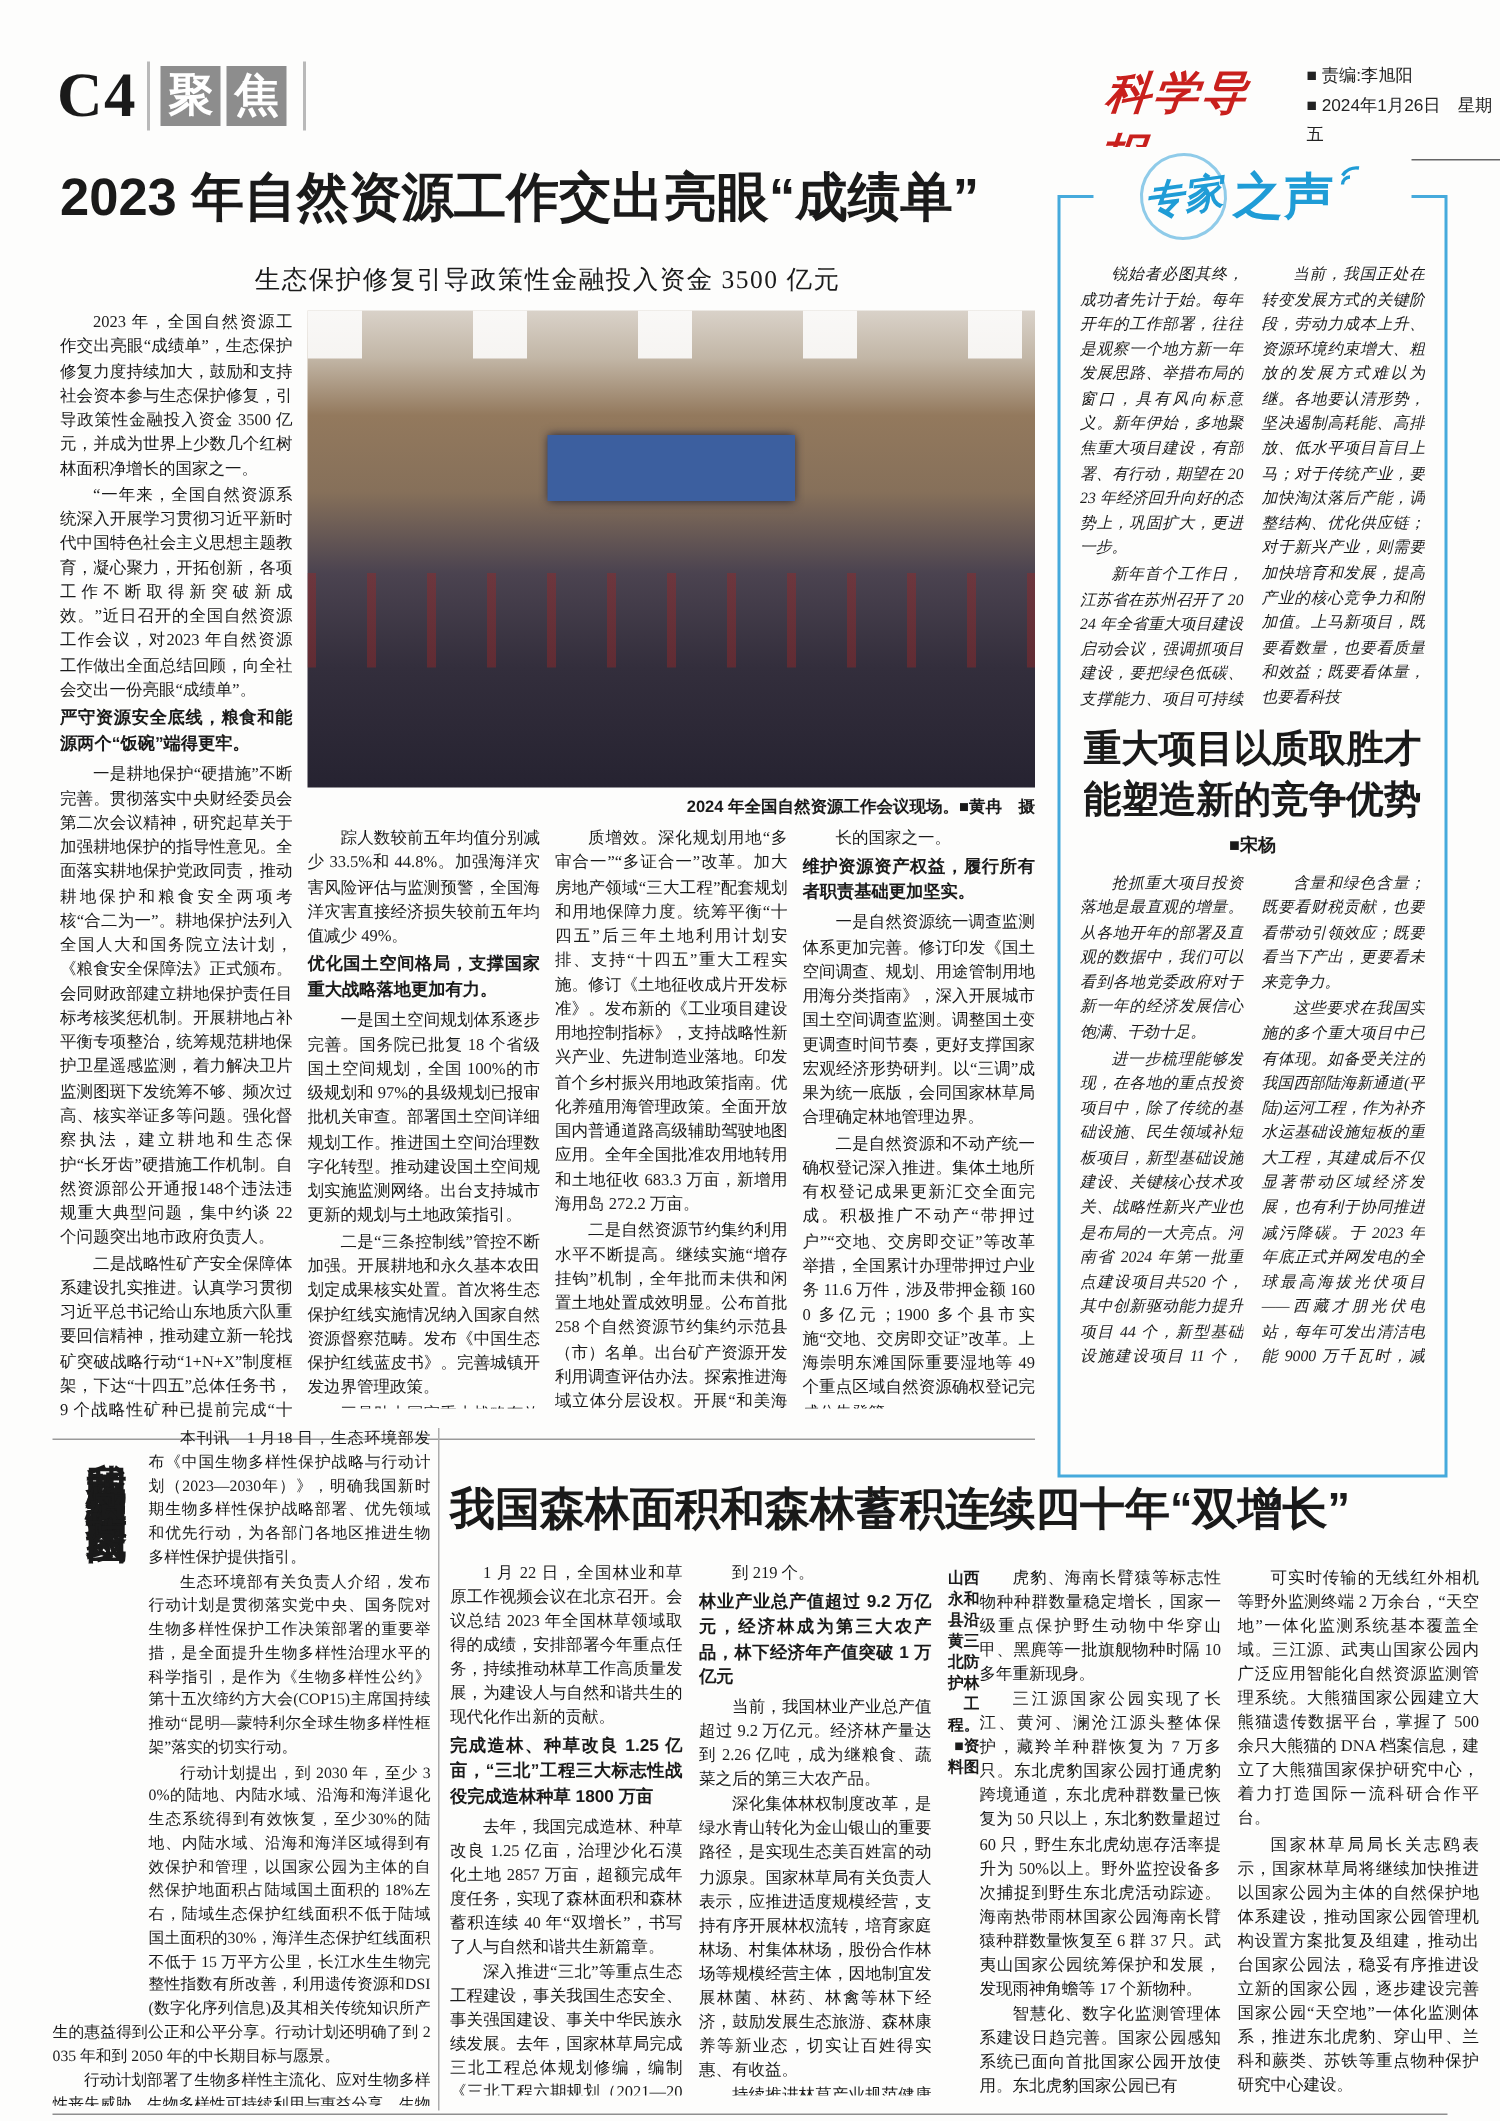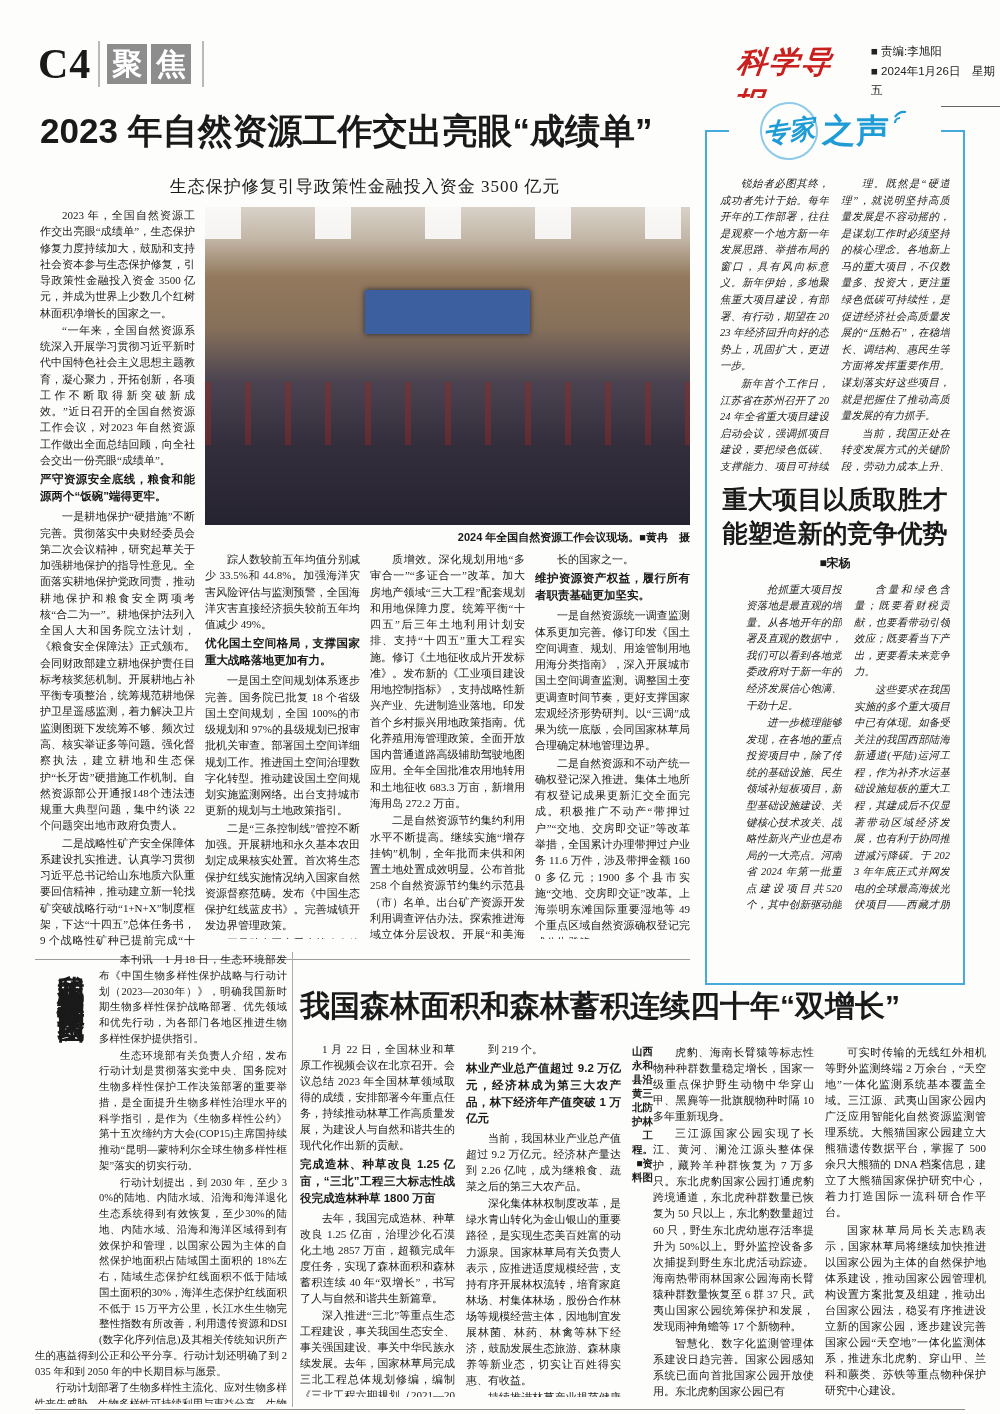--- a/index.html
+++ b/index.html
@@ -37,21 +37,21 @@
   
   .expert-box { position:absolute; left:705px; top:130px; width:260px; height:855px; border:2px solid #46aadc; }
   .expert-logo { position:absolute; top:-34px; left:50%; transform:translateX(-50%); width:212px; height:66px; background:#fdfdfc; display:flex; align-items:center; justify-content:center; }
   .logo-circle { width:58px; height:58px; border:2px solid #8fcbe9; border-radius:50%; display:flex; align-items:center; justify-content:center; color:#1f9cd6; font-size:26px; font-weight:bold; font-style:italic; transform:rotate(-8deg); }
   .logo-text { color:#1f9cd6; font-family:"Liberation Sans", sans-serif; font-weight:900; font-size:33px; letter-spacing:1px; margin-left:4px; }
   .signal-icon { margin-left:2px; margin-top:-26px; }
   .expert-inner { padding:44px 13px 8px; height:100%; }
   .expert-cols { display:flex; gap:12px; }
   .ecol { width:50%; font-size:10.5px; line-height:1.58; font-style:italic; }
   .ecols-top { height:295px; }
-  .ecols-bottom { height:330px;margin-left:26px; }
+  .ecols-bottom { height:330px; }
   .expert-headline { font-family:"Liberation Sans", sans-serif; font-weight:900; font-size:25px; line-height:1.35; text-align:center; margin:12px 0 4px; }
   .expert-author { text-align:center; font-family:"Liberation Sans", sans-serif; font-weight:bold; font-size:12px; margin-bottom:10px; }
 
   
   .bio { position:absolute; left:35px; top:952px; width:252px; height:452px; overflow:hidden; font-size:10.5px; line-height:1.5; text-align:justify; word-break:break-all; }
   .bio-vtitle { float:left; width:56px; height:378px; writing-mode:vertical-rl; text-orientation:upright; font-family:"Liberation Sans", sans-serif; font-weight:900; font-size:27px; letter-spacing:3px; margin:2px 8px 4px 0; overflow:hidden; }
   .vrule-bottom { position:absolute; left:292px; top:952px; height:455px; border-left:1px solid #ababab; }
 
   
   .forest { position:absolute; left:300px; top:986px; width:665px; height:422px; }
@@ -142,21 +142,20 @@
         <path d="M3 7 a11 11 0 0 1 11 -5" fill="none" stroke="#1f9cd6" stroke-width="2.2"></path>
       </svg>
     </div>
     <div class="expert-inner">
       <div class="expert-cols ecols-top">
         <div class="ecol">
             <p>锐始者必图其终，成功者先计于始。每年开年的工作部署，往往是观察一个地方新一年发展思路、举措布局的窗口，具有风向标意义。新年伊始，多地聚焦重大项目建设，有部署、有行动，期望在 2023 年经济回升向好的态势上，巩固扩大，更进一步。</p>
             <p>新年首个工作日，江苏省在苏州召开了 2024 年全省重大项目建设启动会议，强调抓项目建设，要把绿色低碳、支撑能力、项目可持续性作为前提。同一天，陕西省一季度重点项目正式开工建设，省市级重点项目共 572 个、总投资 3100 多亿元。安徽省举行今年第一批重大项目开工动员会，开工重大项目 460 个，总投资近 4900 亿元。北京、福建、上海、湖南等地也在近日完成了 2024 年首批重点项目开工。</p>
           </div>
         <div class="ecol">
-            <p>理。既然是“硬道理”，就说明坚持高质量发展是不容动摇的，是谋划工作时必须坚持的核心理念。各地新上马的重大项目，不仅数量多、投资大，更注重绿色低碳可持续性，是促进经济社会高质量发展的“压舱石”，在稳增长、调结构、惠民生等方面将发挥重要作用。谋划落实好这些项目，就是把握住了推动高质量发展的有力抓手。</p>
             <p>当前，我国正处在转变发展方式的关键阶段，劳动力成本上升、资源环境约束增大、粗放的发展方式难以为继。各地要认清形势，坚决遏制高耗能、高排放、低水平项目盲目上马；对于传统产业，要加快淘汰落后产能，调整结构、优化供应链；对于新兴产业，则需要加快培育和发展，提高产业的核心竞争力和附加值。上马新项目，既要看数量，也要看质量和效益；既要看体量，也要看科技</p>
           </div>
       </div>
       <div class="expert-headline">重大项目以质取胜才能塑造新的竞争优势</div>
       <div class="expert-author">■宋杨</div>
       <div class="expert-cols ecols-bottom">
         <div class="ecol">
             <p>抢抓重大项目投资落地是最直观的增量。从各地开年的部署及直观的数据中，我们可以看到各地党委政府对于新一年的经济发展信心饱满、干劲十足。</p>
             <p>进一步梳理能够发现，在各地的重点投资项目中，除了传统的基础设施、民生领域补短板项目，新型基础设施建设、关键核心技术攻关、战略性新兴产业也是布局的一大亮点。河南省 2024 年第一批重点建设项目共520 个，其中创新驱动能力提升项目 44 个，新型基础设施建设项目 11 个，产业专项发展项目 386 个，三者占到项目总数的 85%。福建厦门集中开工的 63 个新年“开门红”重大项目，涉及新能源、新材料、生物医药、海洋经济等行业项目达到 25 个、总投资 530 亿元。可以说，抓好这些重点项目建设，对于推动当地产业转型升级，促进经济高质量发展，将发挥重要作用。</p>
           </div>

